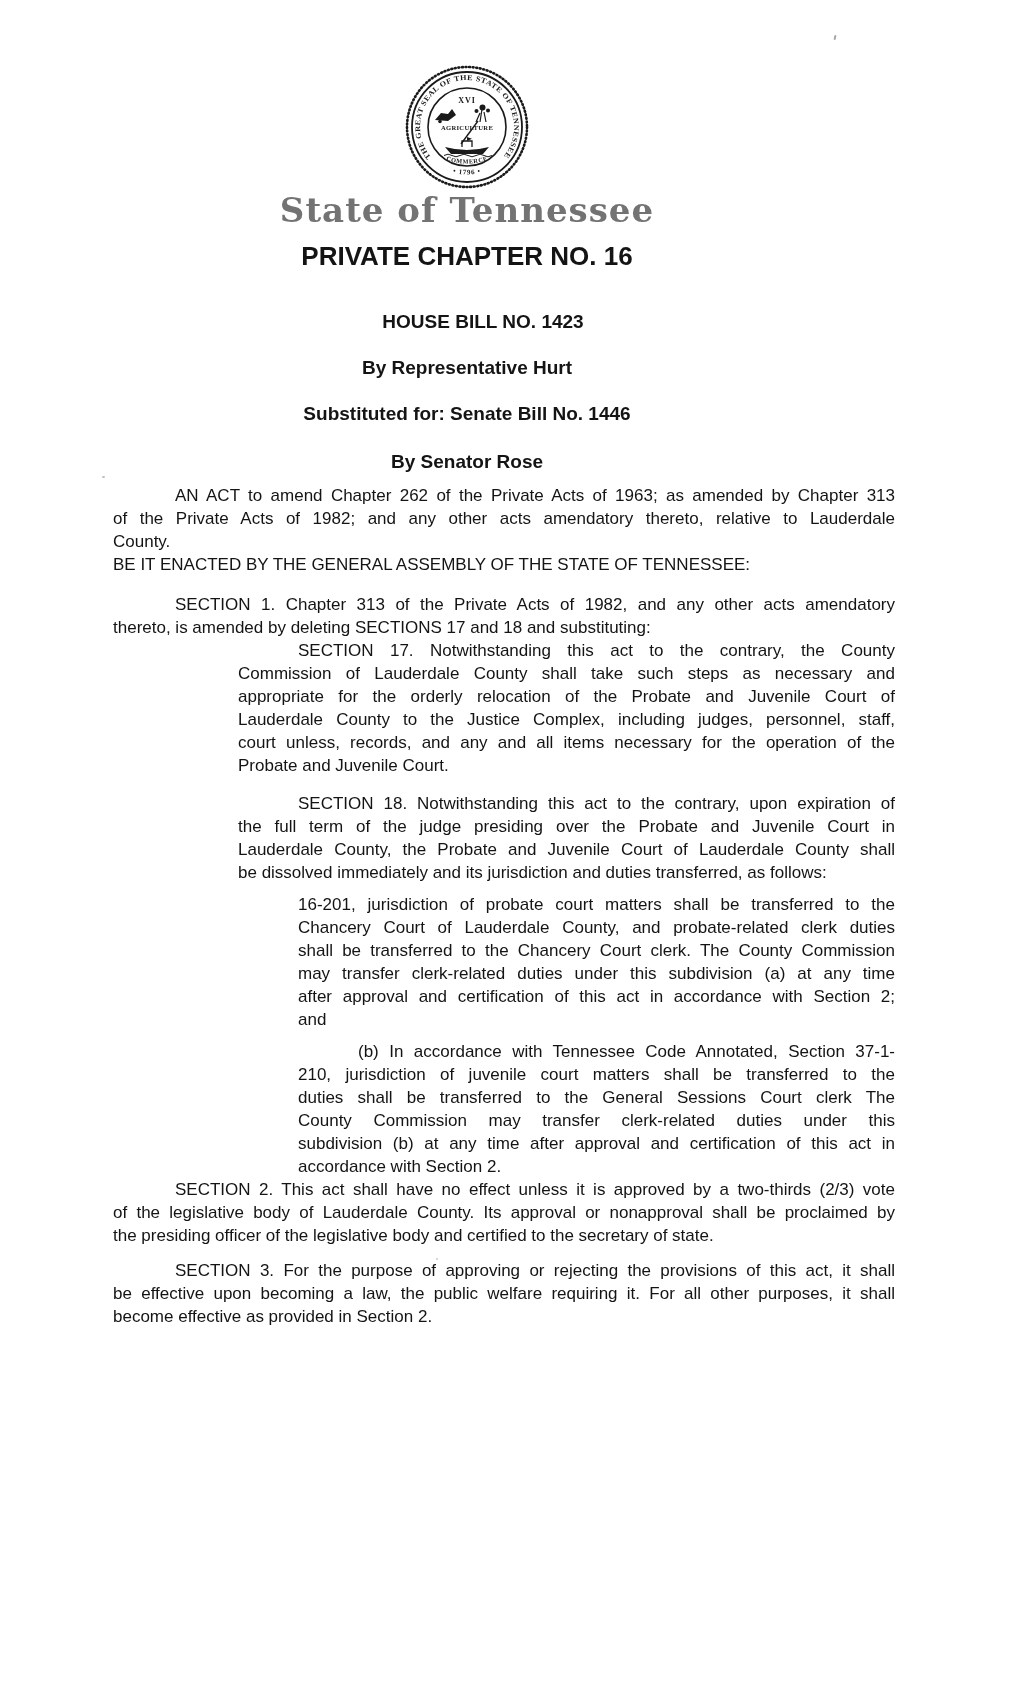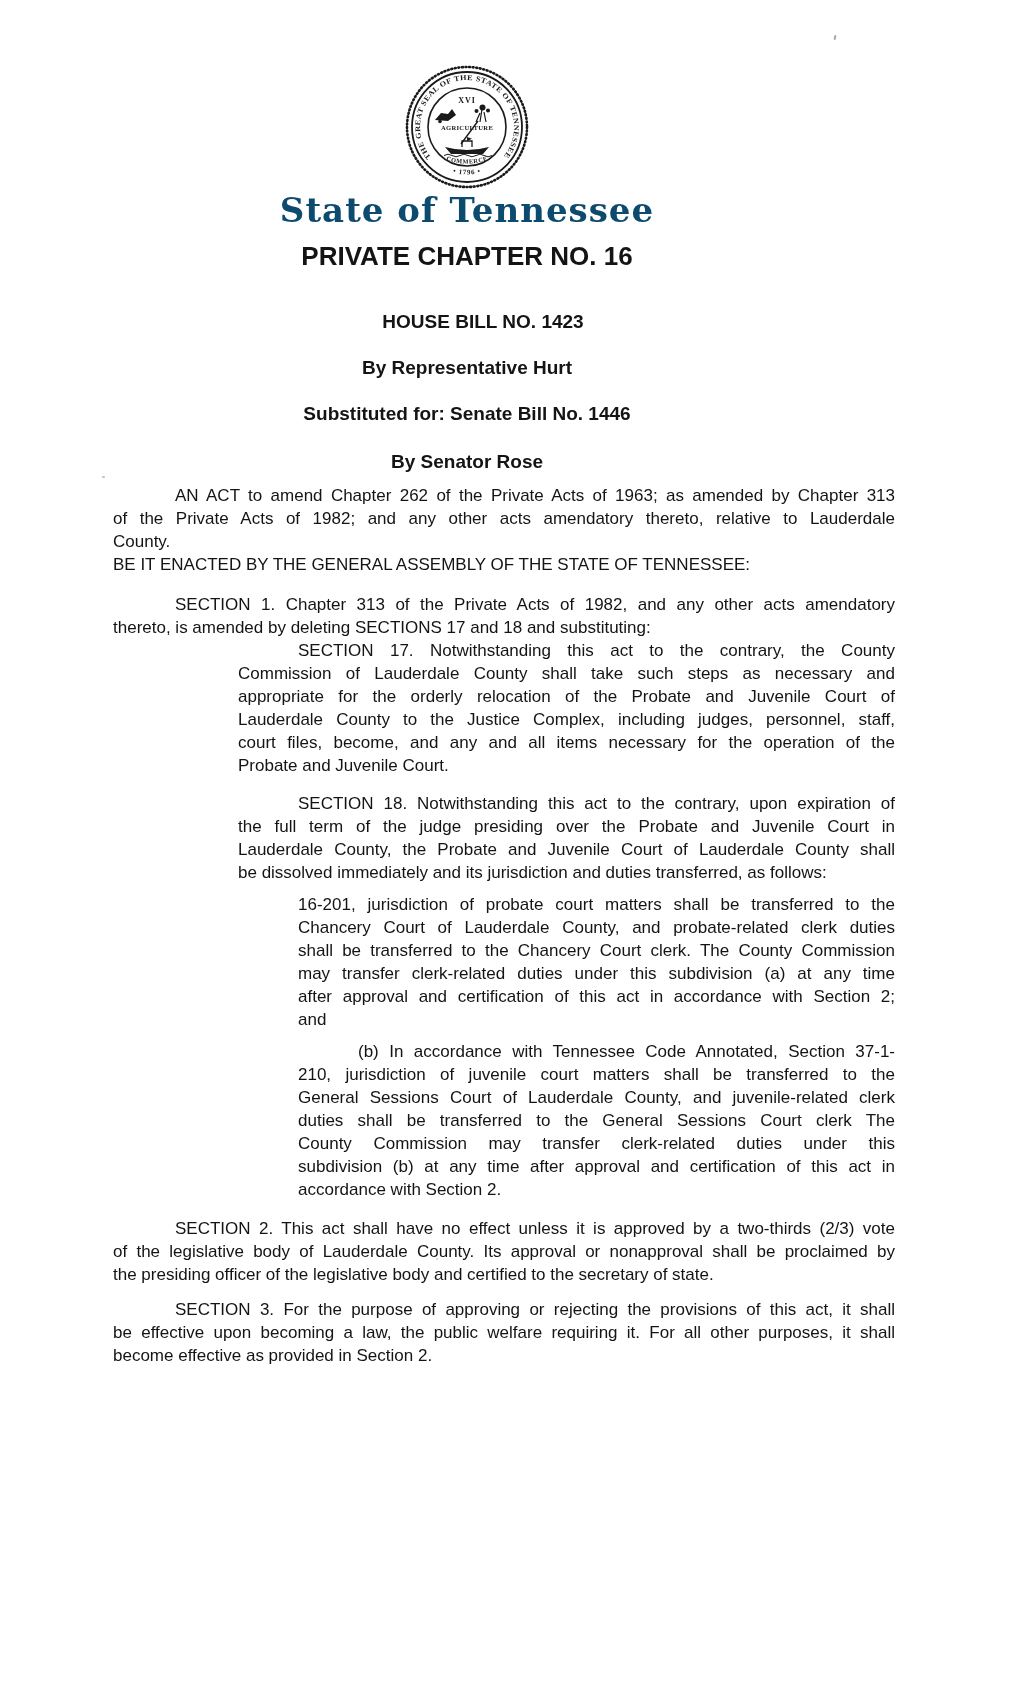--- a/index.html
+++ b/index.html
@@ -13,38 +13,38 @@
   .doc-header { width:934px; text-align:center; padding-top:64px; }
   .seal { display:block; margin:0 auto; }
   .seal text { fill:#1a1a1a; font-family:"Liberation Serif", serif; font-weight:bold; }
   .seal .ring-text { font-size:7.3px; letter-spacing:0.4px; }
   .seal .year-text { font-size:7px; letter-spacing:0.8px; }
   .seal .numeral  { font-size:8px; letter-spacing:1px; }
   .seal .agri     { font-size:6.6px; letter-spacing:0.3px; }
   .seal .commerce { font-size:6.3px; letter-spacing:0.5px; }
   .state-title {
     margin-top:2px; font-family:"DejaVu Serif", serif; font-weight:bold;
-    font-size:34px; line-height:36px; letter-spacing:1px; color:#0c4a6e;
+    font-size:34px; line-height:36px; letter-spacing:1px; color:#737373;
   }
   .chapter-title { margin:14px 0 0 0; font-size:26px; line-height:28px; font-weight:bold; }
   .bill-line { font-size:19px; line-height:20px; font-weight:bold; }
   .bl-1 { margin-top:42px;padding-left:32px; }
   .bl-2, .bl-3 { margin-top:26px; }
   .bl-4 { margin-top:28px; }
   
   .doc-body { margin-left:113px; width:782px; font-size:17px; line-height:23px; }
   .para { margin:0; }
   .ln { text-align:justify; text-align-last:justify; }
   .ln.last { text-align:right; text-align-last:left; }
   .ind { text-indent:62px; }
   .block1 { margin-left:125px; }
   .block2 { margin-left:185px; }
   .block1 .ind, .block2 .ind { text-indent:60px; }
   .mt9 { margin-top:9px; } .mt12 { margin-top:12px; } .mt15 { margin-top:15px; }
-  .mt16 { margin-top:16px; } .mt17 { margin-top:17px; } .mt18 { }
+  .mt16 { } .mt17 { margin-top:17px; } .mt18 { }
   
   .artifact { position:absolute; background:#a8a8a8; border-radius:1px; }
   .a1 { left:834px; top:35px; width:2px; height:5px; transform:rotate(12deg); }
   .a2 { left:102px; top:476px; width:3px; height:2px; background:#c2c2c2; }
   .a3 { left:436px; top:1258px; width:2px; height:2px; background:#cccccc; border-radius:50%; }
 </style>
 </head>
 <body>
 
 <div class="page">
@@ -117,21 +117,21 @@
     <section class="para mt17">
       <div class="ln ind">SECTION 1. Chapter 313 of the Private Acts of 1982, and any other acts amendatory</div>
       <div class="ln last">thereto, is amended by deleting SECTIONS 17 and 18 and substituting:</div>
     </section>
 
     <section class="para block1 mt18">
       <div class="ln ind">SECTION 17. Notwithstanding this act to the contrary, the County</div>
       <div class="ln">Commission of Lauderdale County shall take such steps as necessary and</div>
       <div class="ln">appropriate for the orderly relocation of the Probate and Juvenile Court of</div>
       <div class="ln">Lauderdale County to the Justice Complex, including judges, personnel, staff,</div>
-      <div class="ln">court files, become, and any and all items necessary for the operation of the</div>
+      <div class="ln">court unless, records, and any and all items necessary for the operation of the</div>
       <div class="ln last">Probate and Juvenile Court.</div>
     </section>
 
     <section class="para block1 mt15">
       <div class="ln ind">SECTION 18. Notwithstanding this act to the contrary, upon expiration of</div>
       <div class="ln">the full term of the judge presiding over the Probate and Juvenile Court in</div>
       <div class="ln">Lauderdale County, the Probate and Juvenile Court of Lauderdale County shall</div>
       <div class="ln last">be dissolved immediately and its jurisdiction and duties transferred, as follows:</div>
     </section>
 
@@ -140,21 +140,20 @@
       <div class="ln">Chancery Court of Lauderdale County, and probate-related clerk duties</div>
       <div class="ln">shall be transferred to the Chancery Court clerk. The County Commission</div>
       <div class="ln">may transfer clerk-related duties under this subdivision (a) at any time</div>
       <div class="ln">after approval and certification of this act in accordance with Section 2;</div>
       <div class="ln last">and</div>
     </section>
 
     <section class="para block2 mt9">
       <div class="ln ind">(b) In accordance with Tennessee Code Annotated, Section 37-1-</div>
       <div class="ln">210, jurisdiction of juvenile court matters shall be transferred to the</div>
-      <div class="ln">General Sessions Court of Lauderdale County, and juvenile-related clerk</div>
       <div class="ln">duties shall be transferred to the General Sessions Court clerk The</div>
       <div class="ln">County Commission may transfer clerk-related duties under this</div>
       <div class="ln">subdivision (b) at any time after approval and certification of this act in</div>
       <div class="ln last">accordance with Section 2.</div>
     </section>
 
     <section class="para mt16">
       <div class="ln ind">SECTION 2. This act shall have no effect unless it is approved by a two-thirds (2/3) vote</div>
       <div class="ln">of the legislative body of Lauderdale County. Its approval or nonapproval shall be proclaimed by</div>
       <div class="ln last">the presiding officer of the legislative body and certified to the secretary of state.</div>

